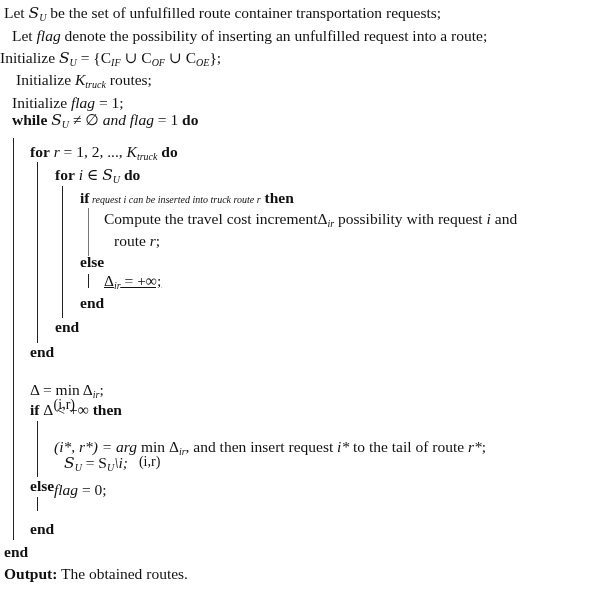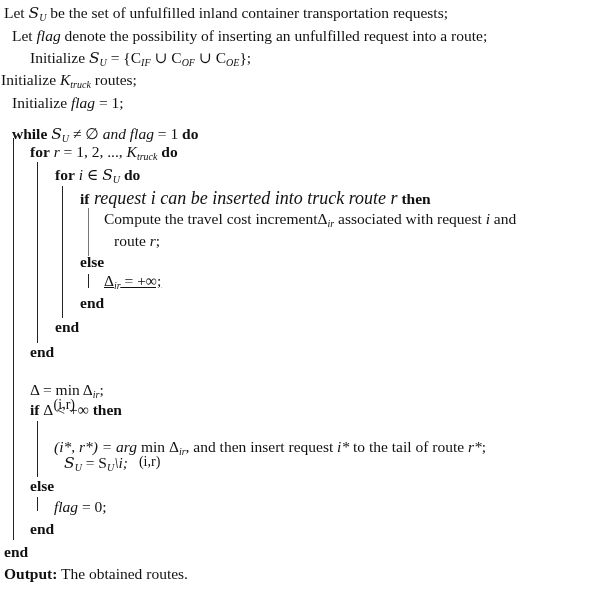--- a/index.html
+++ b/index.html
@@ -22,57 +22,57 @@
 
 <div class="vbar" style="left:13px; top:138px; height:402px;"></div>
 <div class="vbar" style="left:37px; top:162px; height:181px;"></div>
 <div class="vbar" style="left:62px; top:186px; height:132px;"></div>
 <div class="vbar thin" style="left:88px; top:208px; height:48px;"></div>
 <div class="vbar" style="left:88px; top:274px; height:14px;"></div>
 <div class="vbar" style="left:37px; top:421px; height:56px;"></div>
 <div class="vbar" style="left:37px; top:497px; height:14px;"></div>
 
 <div class="ln" style="left:4px; top:3px;">
-  <span>Let </span><span class="cal">S</span><sub class="m">U</sub><span> be the set of unfulfilled inland container transportation requests;</span>
+  <span>Let </span><span class="cal">S</span><sub class="m">U</sub><span> be the set of unfulfilled route container transportation requests;</span>
 </div>
 
 <div class="ln" style="left:12px; top:26px;">
   <span>Let </span><span class="m">flag</span><span> denote the possibility of inserting an unfulfilled request into a route;</span>
 </div>
 
-<div class="ln" style="left:30px; top:48px;">
+<div class="ln" style="left:0; top:48px;">
   <span>Initialize </span><span class="cal">S</span><sub class="m">U</sub><span> = {C</span><sub class="m">IF</sub><span> ∪ C</span><sub class="m">OF</sub><span> ∪ C</span><sub class="m">OE</sub><span>};</span>
 </div>
 
-<div class="ln" style="left:1px; top:70px;">
+<div class="ln" style="left:16px; top:70px;">
   <span>Initialize </span><span class="m">K</span><sub class="m">truck</sub><span> routes;</span>
 </div>
 
 <div class="ln" style="left:12px; top:93px;">
   <span>Initialize </span><span class="m">flag</span><span> = 1;</span>
 </div>
 
-<div class="ln" style="left:12px; top:124px;">
+<div class="ln" style="left:12px; top:110px;">
   <span class="kw">while</span>&nbsp;<span class="cal">S</span><sub class="m">U</sub><span> ≠ ∅ </span><span class="it">and</span><span class="m"> flag</span><span> = 1 </span><span class="kw">do</span>
 </div>
 
 <div class="ln" style="left:30px; top:142px;">
   <span class="kw">for</span><span class="m"> r</span><span> = 1, 2, ..., </span><span class="m">K</span><sub class="m">truck</sub><span class="kw"> do</span>
 </div>
 
 <div class="ln" style="left:55px; top:165px;">
   <span class="kw">for</span><span class="m"> i</span><span> ∈ </span><span class="cal">S</span><sub class="m">U</sub><span class="kw"> do</span>
 </div>
 
 <div class="ln" style="left:80px; top:188px;">
-  <span class="kw">if</span><span class="it" style="font-size:18px;"> request i can be inserted into truck route r</span><span class="kw"> then</span>
+  <span class="kw">if</span><span class="it" style="font-size:10px;"> request i can be inserted into truck route r</span><span class="kw"> then</span>
 </div>
 
 <div class="ln" style="left:104px; top:209px;">
-  <span>Compute the travel cost increment</span><span>Δ</span><sub class="m">ir</sub><span> associated with request </span><span class="m">i</span><span> and</span>
+  <span>Compute the travel cost increment</span><span>Δ</span><sub class="m">ir</sub><span> possibility with request </span><span class="m">i</span><span> and</span>
 </div>
 
 <div class="ln" style="left:114px; top:231px;">
   <span>route </span><span class="m">r</span><span>;</span>
 </div>
 
 <div class="ln" style="left:80px; top:252px;">
   <span class="kw">else</span>
 </div>
 
@@ -105,21 +105,21 @@
 </div>
 
 <div class="ln" style="left:64px; top:453px;">
   <span class="cal">S</span><sub class="m">U</sub><span> = S</span><sub class="m">U</sub><span class="m">\i;</span>
 </div>
 
 <div class="ln" style="left:30px; top:476px;">
   <span class="kw">else</span>
 </div>
 
-<div class="ln" style="left:54px; top:497px;">
+<div class="ln" style="left:54px; top:480px;">
   <span class="m">flag</span><span> = 0;</span>
 </div>
 
 <div class="ln" style="left:30px; top:519px;">
   <span class="kw">end</span>
 </div>
 
 <div class="ln" style="left:4px; top:542px;">
   <span class="kw">end</span>
 </div>

